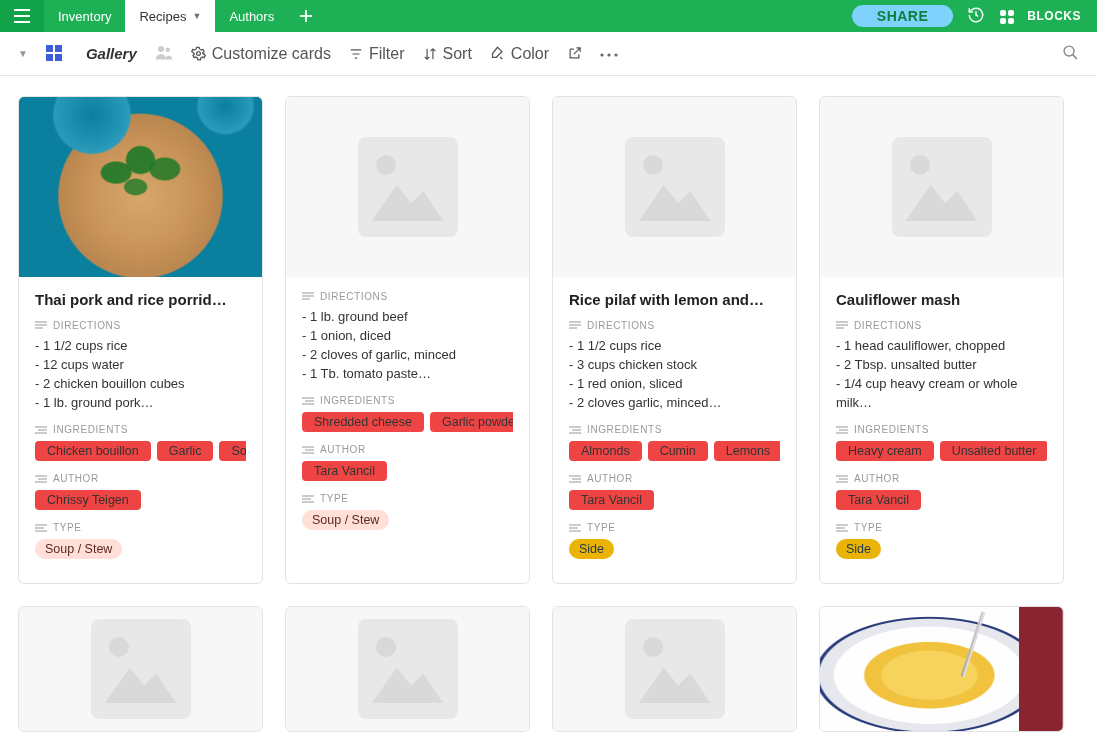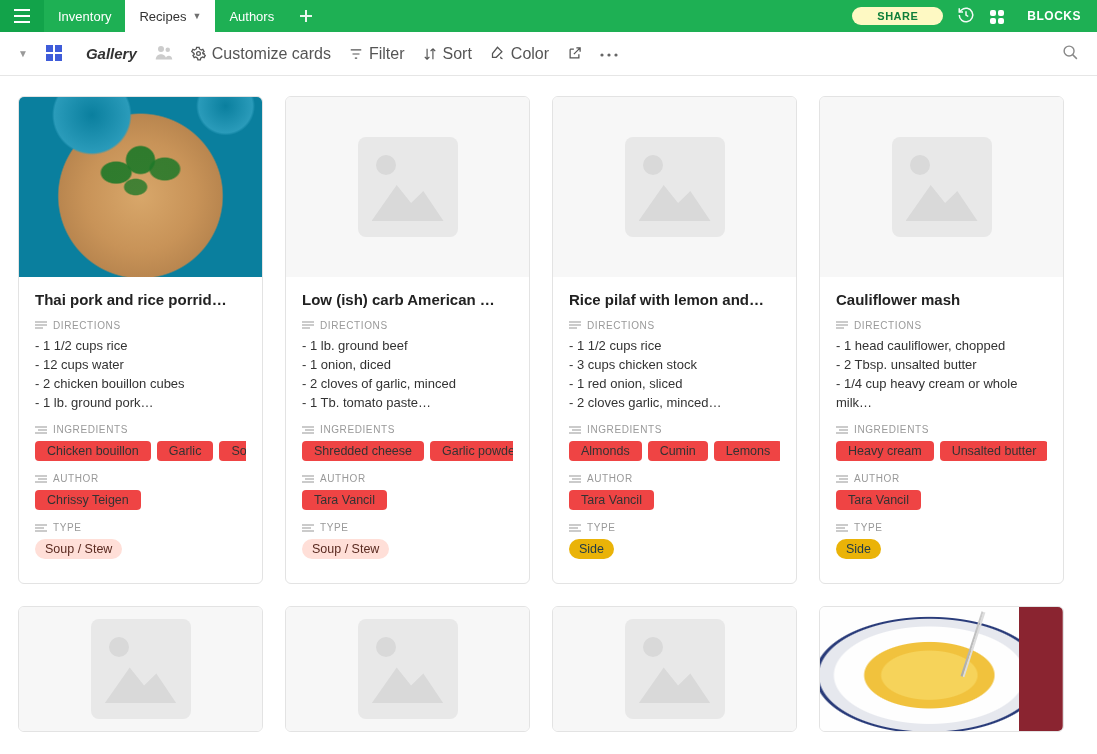--- a/index.html
+++ b/index.html
@@ -49,31 +49,31 @@
     width: 36px;
     display: flex;
     align-items: center;
     justify-content: center;
     cursor: pointer;
     opacity: .9;
   }
   .tb-spacer { flex: 1; }
   .tb-right { display: flex; align-items: center; gap: 14px; padding-right: 16px; }
   .tb-share {
-    background: #fef9c3;
+    background: #7dd3fc;
     color: #0e7f3a;
-    font-size: 11px;
+    font-size: 14px;
     font-weight: 700;
     letter-spacing: .5px;
     padding: 3px 25px;
     border-radius: 999px;
     cursor: pointer;
   }
   .tb-ico { cursor: pointer; opacity: .95; }
-  .tb-blocks { display:flex; align-items:center; gap:24px; font-weight:700; font-size:12px; letter-spacing:.5px; cursor:pointer;text-align:right;}
+  .tb-blocks { display:flex; align-items:center; gap:14px; font-weight:700; font-size:12px; letter-spacing:.5px; cursor:pointer;text-align:right;}
   .blocks-ico span{display:inline-block;width:6px;height:6px;border-radius:2px;background:#fff;margin:1px;}
 
   
   .viewbar {
     height: 44px;
     border-bottom: 1px solid #e6e6e6;
     display: flex;
     align-items: center;
     padding: 0 18px;
     gap: 18px;
@@ -378,21 +378,20 @@
         </div>
       </div>
     </div>
   </div>
 
   <div class="card">
     <div class="card-img">
       <div class="placeholder-ico"></div>
     </div>
     <div class="card-body">
-      <div class="card-title">Low (ish) carb American …</div>
 
       <div class="fld-label">
         <svg class="fld-ico" width="12" height="10" viewBox="0 0 12 10" stroke="#bbb" stroke-width="1.3">
               <path d="M0 1h12M0 4h12M0 7h8"></path>
             </svg>
         <span>DIRECTIONS</span>
       </div>
       <div class="directions">- 1 lb. ground beef<br>- 1 onion, diced<br>- 2 cloves of garlic, minced<br>- 1 Tb. tomato paste…</div>
 
       <div class="fld-label">

